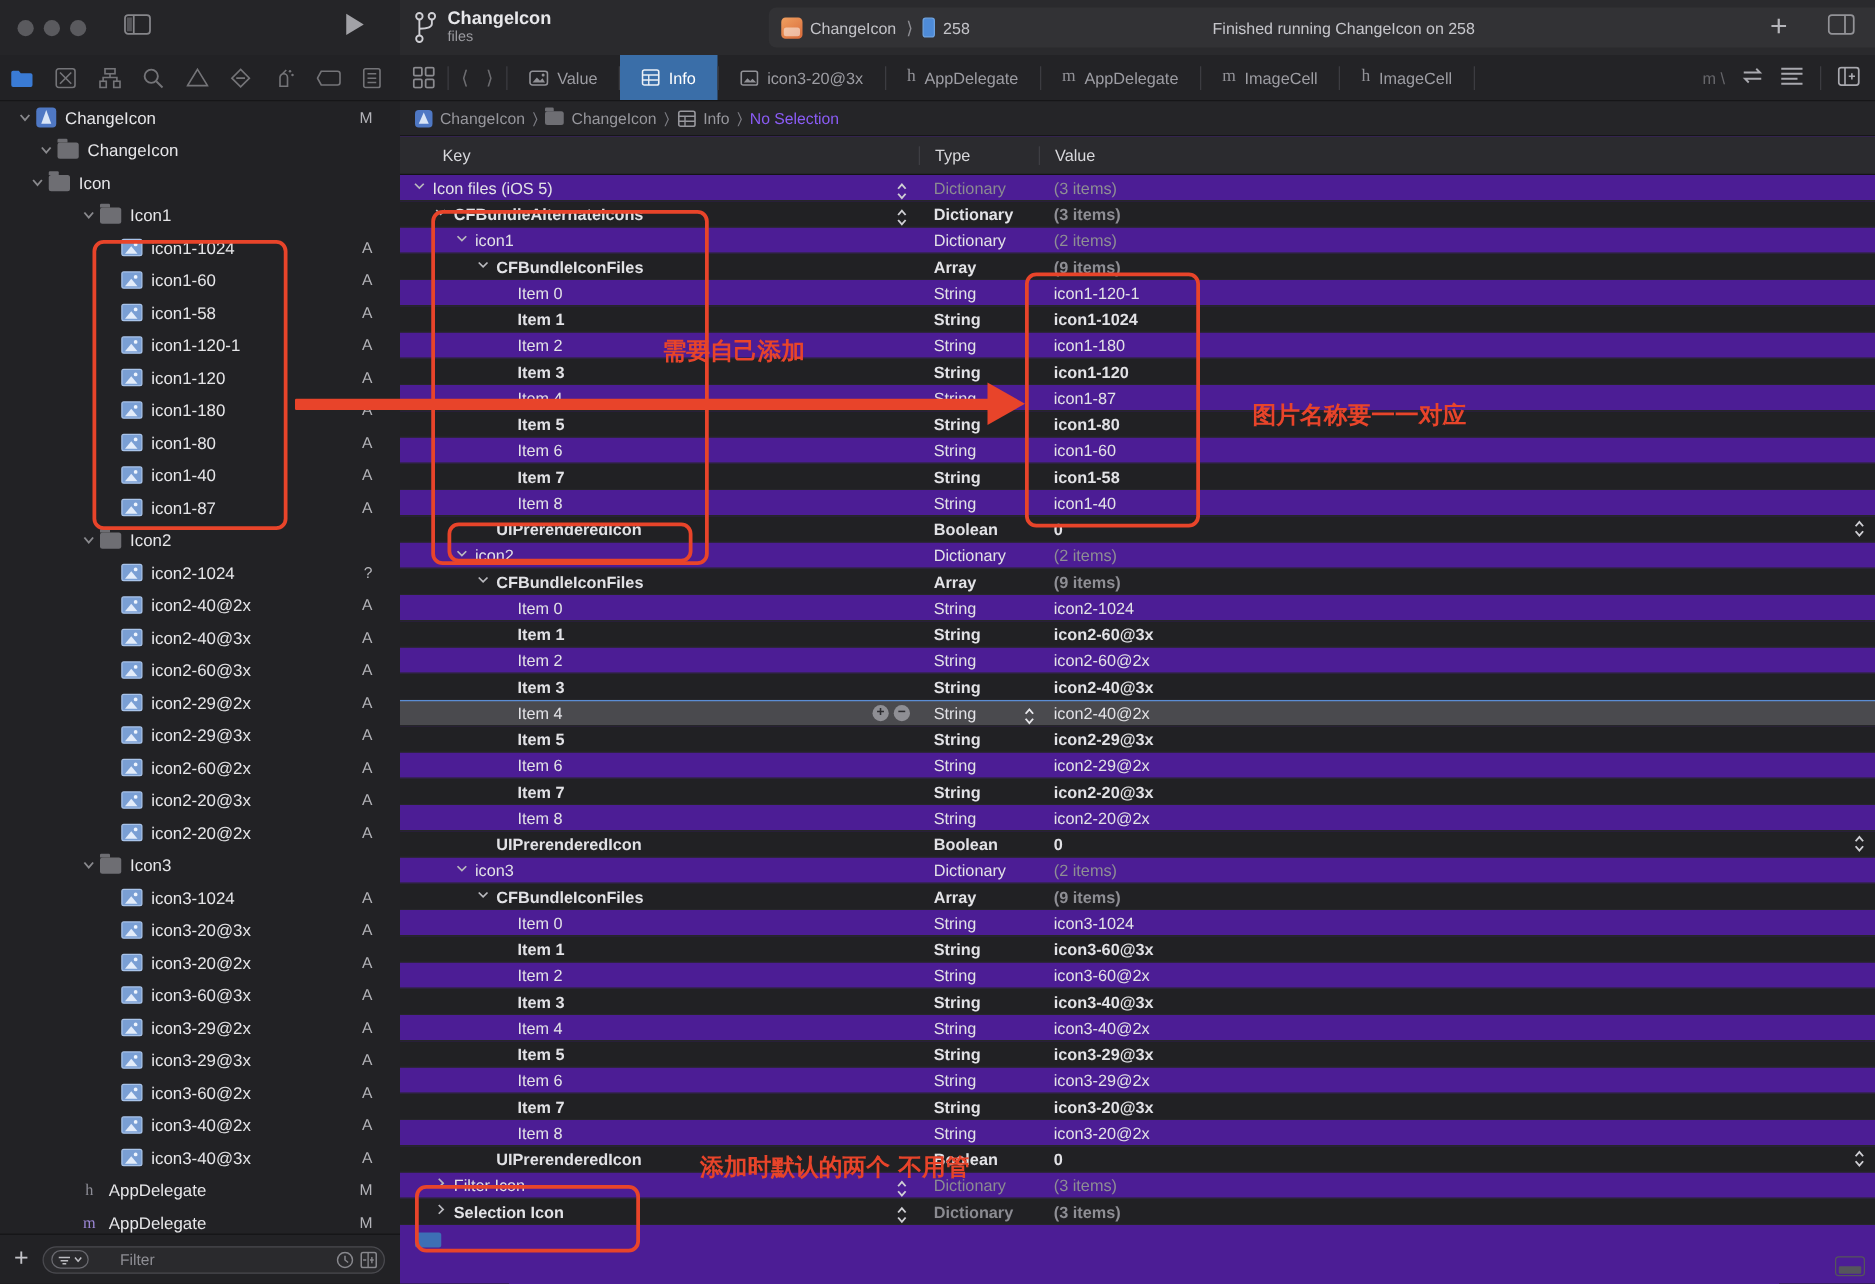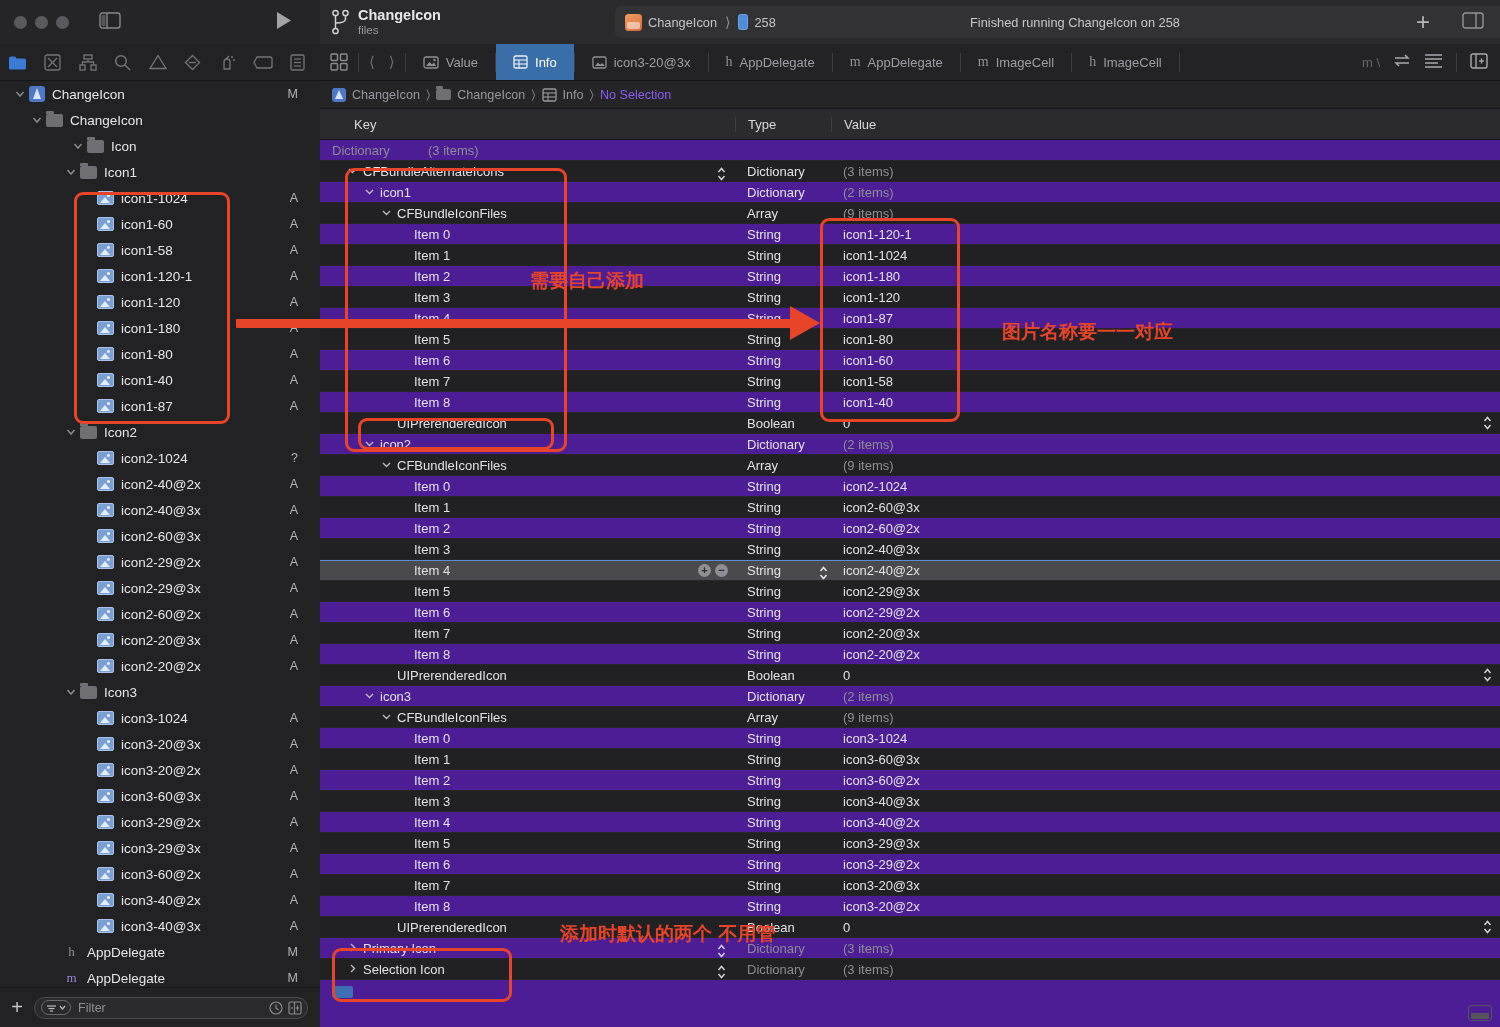--- a/index.html
+++ b/index.html
@@ -53,21 +53,21 @@
   .projicon:after{content:"";position:absolute;left:3.5px;top:2px;width:0;height:0;border-left:4.5px solid transparent;border-right:4.5px solid transparent;border-bottom:11px solid #d9e5f7;}
   .hglyph{width:17px;margin-right:7px;text-align:center;font-size:13px;color:#8d8d96;font-family:"Liberation Serif",serif;flex:0 0 auto;}
   .mglyph{width:17px;margin-right:7px;text-align:center;font-size:13px;color:#9b86d4;font-family:"Liberation Serif",serif;flex:0 0 auto;}
   .status{position:absolute;right:22px;font-size:12.5px;color:#b3b3b8;}
 
   
   .filterbar{position:absolute;left:0;bottom:0;width:320px;height:40px;background:#222225;display:flex;align-items:center;border-top:1px solid #161618;}
   .fb-plus{width:34px;text-align:center;font-size:20px;color:#c3c3c8;font-weight:300;}
   .fb-field{flex:1;height:22px;margin-right:12px;border:1px solid #4a4a4f;border-radius:11px;display:flex;align-items:center;padding:0 6px;background:#2a2a2d;position:relative;}
   .fb-pill{width:30px;height:15px;border:1px solid #6a6a70;border-radius:8px;display:flex;align-items:center;justify-content:center;gap:2px;}
-  .fb-ph{font-size:12.5px;color:#8e8e94;margin-left:7px;}
+  .fb-ph{font-size:12.5px;color:#8e8e94;margin-left:25px;}
   .fb-rt{position:absolute;right:5px;display:flex;gap:5px;align-items:center;opacity:.7;}
 
   
   .tabbar{position:absolute;left:320px;top:44px;right:0;height:37px;background:#232326;display:flex;align-items:center;border-bottom:1px solid #161618;overflow:hidden;}
   .tb-grid{width:38px;display:flex;justify-content:center;opacity:.7;}
   .tb-navchev{display:flex;align-items:center;gap:14px;padding:0 10px;opacity:.45;font-size:15px;color:#c6c6cb;}
   .vsep{width:1px;height:19px;background:#3c3c41;}
   .tab{height:37px;display:flex;align-items:center;gap:7px;padding:0 17px;font-size:13px;color:#9d9da3;}
   .tab.sel{background:#3a6ea8;color:#fff;}
   .tab .tico{opacity:.9;}
@@ -82,21 +82,21 @@
   .cb-folder{width:15px;height:11px;background:#6e6e73;border-radius:2px;position:relative;}
   .cb-folder:before{content:"";position:absolute;top:-3px;left:0;width:7px;height:3px;background:#6e6e73;border-radius:1px 1px 0 0;}
 
   
   .plist{position:absolute;left:320px;top:109px;right:0;bottom:0;background:#4c1d95;overflow:hidden;}
   .phead{height:31px;background:#2b2b2f;display:flex;align-items:center;font-size:13px;color:#d8d8dc;border-bottom:1px solid #141416;position:relative;}
   .phead .hk{padding-left:34px;width:415px;}
   .phead .ht{width:96px;border-left:1px solid #3e3e43;padding-left:12px;}
   .phead .hv{flex:1;border-left:1px solid #3e3e43;padding-left:12px;}
   .prow{height:21px;display:flex;align-items:center;font-size:13px;color:#e2e2e6;border-bottom:1px solid #262629;position:relative;}
-  .prow.alt{background:#212124;}
+  .prow.alt{background:#212124;font-weight:bold;}
   .prow.sel{background:#4a4a4e;border-top:1.5px solid #5b8dd4;}
   .pk{width:415px;display:flex;align-items:center;padding-left:10px;overflow:hidden;}
   .ptw{width:96px;padding-left:12px;color:#e2e2e6;position:relative;}
   .ptw.dim{color:#8b8b91;}
   .pv{flex:1;padding-left:12px;color:#e2e2e6;}
   .pv.dim{color:#8e8e94;}
   .twisty{width:12px;display:inline-block;margin-right:4px;color:#b6b6bb;font-size:10px;flex:0 0 auto;}
   .stepper{position:absolute;left:-18px;top:3px;font-size:11px;color:#cfcfd4;line-height:.85;}
   .rowtools{position:absolute;left:378px;display:flex;gap:4px;}
   .rt-btn{width:13px;height:13px;border-radius:50%;background:#8e8e94;color:#2c2c30;font-size:11px;line-height:12px;text-align:center;font-weight:700;}
@@ -240,21 +240,21 @@
         <span style="font-weight: 400;">ChangeIcon</span>
         <span class="status">M</span>
       </div>
       <div class="row" style="padding-left: 31px;">
         <span class="disc"><svg width="12" height="12" viewBox="0 0 12 12">
             <polyline points="2.5,4 6,8 9.5,4" fill="none" stroke="#c0c0c5" stroke-width="1.5"></polyline>
           </svg></span>
         <span class="folder"></span>
         <span style="font-weight: 400;">ChangeIcon</span>
       </div>
-      <div class="row" style="padding-left: 48px; margin-left: 24px;">
+      <div class="row" style="padding-left: 24px;">
         <span class="disc"><svg width="12" height="12" viewBox="0 0 12 12">
             <polyline points="2.5,4 6,8 9.5,4" fill="none" stroke="#c0c0c5" stroke-width="1.5"></polyline>
           </svg></span>
         <span class="folder"></span>
         <span style="font-weight: 400;">Icon</span>
       </div>
       <div class="row" style="padding-left: 65px;">
         <span class="disc"><svg width="12" height="12" viewBox="0 0 12 12">
             <polyline points="2.5,4 6,8 9.5,4" fill="none" stroke="#c0c0c5" stroke-width="1.5"></polyline>
           </svg></span>
@@ -601,20 +601,26 @@
     </div>
 
   <div class="plist">
     <div class="phead">
       <div class="hk">Key</div>
       <div class="ht">Type</div>
       <div class="hv">Value</div>
     </div>
     <div id="plist-rows">
         <div class="prow">
+          <div class="pk" style="padding-left: 10px;">
+            <span class="twisty"><svg width="11" height="11" viewBox="0 0 11 11">
+                <polyline points="2,4 5.5,7.5 9,4" fill="none" stroke="#b9b9be" stroke-width="1.4"></polyline>
+              </svg></span>
+            <span>Icon files (iOS 5)</span>
+          </div>
           <div class="ptw dim"><span class="stepper"><svg width="9" height="14" viewBox="0 0 9 14">
                 <polyline points="1.5,5 4.5,1.5 7.5,5" fill="none" stroke="#cfcfd4" stroke-width="1.5"></polyline>
                 <polyline points="1.5,9 4.5,12.5 7.5,9" fill="none" stroke="#cfcfd4" stroke-width="1.5"></polyline>
               </svg></span><span>Dictionary</span></div>
           <div class="pv dim" style="position: relative;"><span>(3 items)</span></div>
         </div>
         <div class="prow alt">
           <div class="pk" style="padding-left: 27px;">
             <span class="twisty"><svg width="11" height="11" viewBox="0 0 11 11">
                 <polyline points="2,4 5.5,7.5 9,4" fill="none" stroke="#b9b9be" stroke-width="1.4"></polyline>
@@ -941,21 +947,21 @@
           <div class="pv" style="position: relative;"><span>0</span><span class="scroll-right"><svg width="9" height="14" viewBox="0 0 9 14">
                 <polyline points="1.5,5 4.5,1.5 7.5,5" fill="none" stroke="#cfcfd4" stroke-width="1.5"></polyline>
                 <polyline points="1.5,9 4.5,12.5 7.5,9" fill="none" stroke="#cfcfd4" stroke-width="1.5"></polyline>
               </svg></span></div>
         </div>
         <div class="prow">
           <div class="pk" style="padding-left: 27px;">
             <span class="twisty"><svg width="11" height="11" viewBox="0 0 11 11">
                 <polyline points="4,2 7.5,5.5 4,9" fill="none" stroke="#b9b9be" stroke-width="1.4"></polyline>
               </svg></span>
-            <span>Primary Icon</span>
+            <span>Filter Icon</span>
           </div>
           <div class="ptw dim"><span class="stepper"><svg width="9" height="14" viewBox="0 0 9 14">
                 <polyline points="1.5,5 4.5,1.5 7.5,5" fill="none" stroke="#cfcfd4" stroke-width="1.5"></polyline>
                 <polyline points="1.5,9 4.5,12.5 7.5,9" fill="none" stroke="#cfcfd4" stroke-width="1.5"></polyline>
               </svg></span><span>Dictionary</span></div>
           <div class="pv dim" style="position: relative;"><span>(3 items)</span></div>
         </div>
         <div class="prow alt">
           <div class="pk" style="padding-left: 27px;">
             <span class="twisty"><svg width="11" height="11" viewBox="0 0 11 11">

